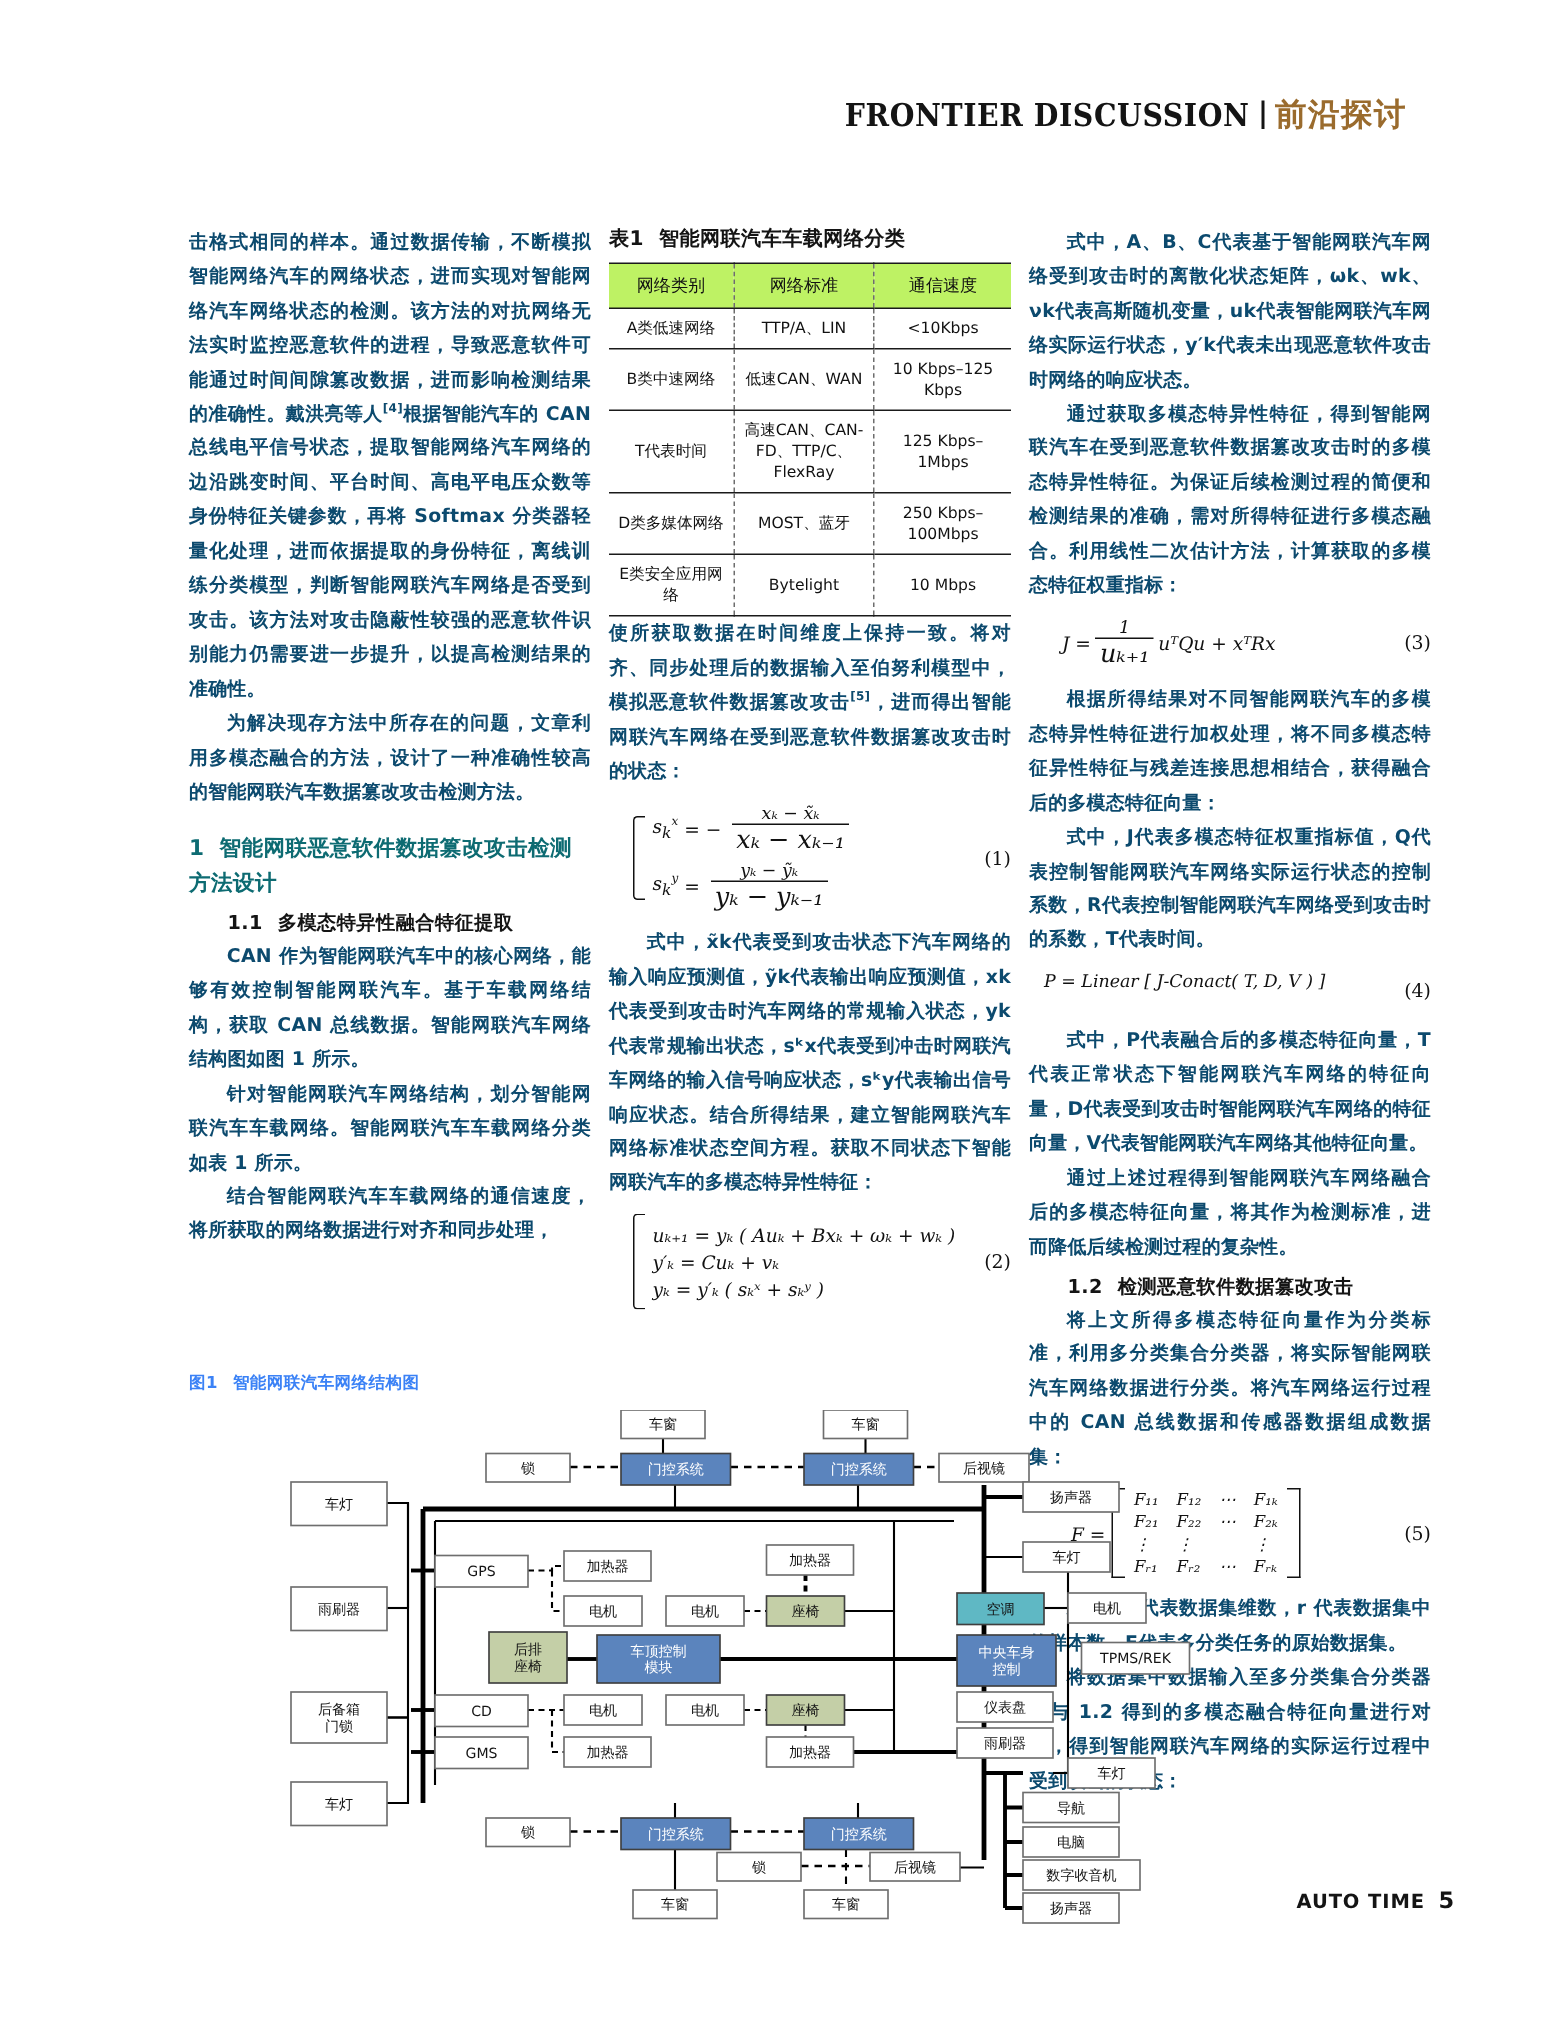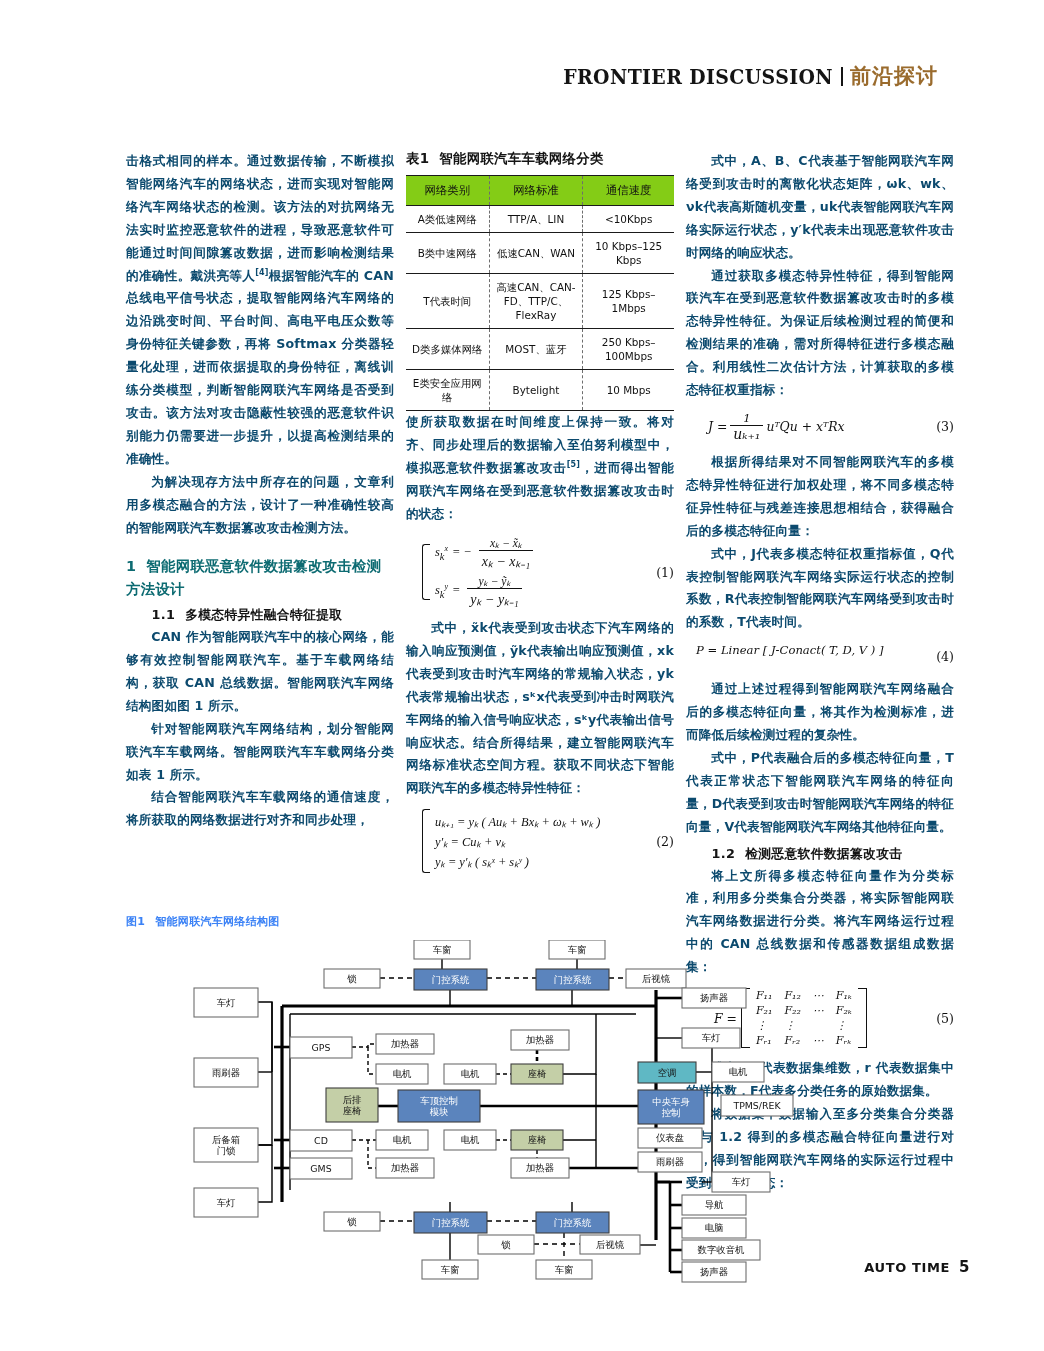--- a/index.html
+++ b/index.html
@@ -59,21 +59,21 @@
   .tbl-cap{
     font-size:13.4px;font-weight:bold;color:#141414;margin:0 0 7px 0;
     letter-spacing:.3px;
   }
   .tbl-cap .lbl{margin-right:10px;}
   table.tbl{
     border-collapse:collapse;width:268px;font-size:10.4px;
     border-top:1.6px solid #1a1a1a;border-bottom:1.6px solid #1a1a1a;
   }
   table.tbl th{
-    background:#84cc16;font-weight:normal;font-size:11.4px;
+    background:#bef264;font-weight:normal;font-size:11.4px;
     padding:7px 2px;text-align:center;border-bottom:1.4px solid #1a1a1a;
     border-right:1px dashed #6d6d6d;
   }
   table.tbl th:last-child{border-right:none;}
   table.tbl td{
     padding:6px 3px;text-align:center;vertical-align:middle;
     border-bottom:1px solid #1a1a1a;border-right:1px dashed #6d6d6d;
     line-height:1.35;
   }
   table.tbl td:last-child{border-right:none;}
@@ -91,26 +91,26 @@
     position:absolute;right:0;top:50%;transform:translateY(-50%);
     font-size:12.6px;font-family:"DejaVu Serif","Liberation Serif",serif;
   }
   .eq .ebody{display:flex;align-items:center;padding-left:16px;}
   .brace{
     font-size:16px;line-height:1;display:inline-block;
     border-left:1.4px solid #111;border-top:1.4px solid #111;
     border-bottom:1.4px solid #111;
     width:7px;margin-right:5px;border-radius:3px 0 0 3px;
   }
-  .rows{display:flex;flex-direction:column;gap:3px;font-family:Liberation Serif, serif;}
+  .rows{display:flex;flex-direction:column;gap:3px;}
   .mrow{font-size:12.4px;font-style:italic;white-space:nowrap;display:flex;align-items:center;}
   .frac{display:inline-flex;flex-direction:column;align-items:center;
         vertical-align:middle;margin:0 3px;font-style:italic;}
   .frac .nu{padding:0 3px;font-size:11.6px;}
-  .frac .de{padding:0 3px;border-top:1.2px solid #111;font-size:14px;}
+  .frac .de{padding:0 3px;border-top:1.2px solid #111;font-size:17px;}
   .mat{display:inline-flex;align-items:stretch;font-style:italic;}
   .mat .bk{width:8px;border-top:1.3px solid #111;border-bottom:1.3px solid #111;
            border-left:1.3px solid #111;}
   .mat .bkr{width:8px;border-top:1.3px solid #111;border-bottom:1.3px solid #111;
            border-right:1.3px solid #111;}
   .mat table{border-collapse:collapse;}
   .mat td{font-size:11px;padding:1px 6px;text-align:left;font-style:italic;}
 
   
   .fig-cap{
@@ -266,22 +266,22 @@
     <p class="body ind">根据所得结果对不同智能网联汽车的多模态特异性特征进行加权处理，将不同多模态特征异性特征与残差连接思想相结合，获得融合后的多模态特征向量：</p>
     <p class="body ind">式中，J代表多模态特征权重指标值，Q代表控制智能网联汽车网络实际运行状态的控制系数，R代表控制智能网联汽车网络受到攻击时的系数，T代表时间。</p>
 
     <div class="eq">
       <div class="ebody" style="padding-left:10px">
         <span class="mrow" style="font-size:11.6px">P = Linear [ J-Conact( T, D, V ) ]</span>
       </div>
       <span class="tag">(4)</span>
     </div>
 
+    <p class="body ind">式中，P代表融合后的多模态特征向量，T代表正常状态下智能网联汽车网络的特征向量，D代表受到攻击时智能网联汽车网络的特征向量，V代表智能网联汽车网络其他特征向量。</p>
     <p class="body ind">通过上述过程得到智能网联汽车网络融合后的多模态特征向量，将其作为检测标准，进而降低后续检测过程的复杂性。</p>
-    <p class="body ind">式中，P代表融合后的多模态特征向量，T代表正常状态下智能网联汽车网络的特征向量，D代表受到攻击时智能网联汽车网络的特征向量，V代表智能网联汽车网络其他特征向量。</p>
 
     <div class="h2sec">
       <span class="num">1.2</span><span>检测恶意软件数据篡改攻击</span>
     </div>
 
     <p class="body ind">将上文所得多模态特征向量作为分类标准，利用多分类集合分类器，将实际智能网联汽车网络数据进行分类。将汽车网络运行过程中的 CAN 总线数据和传感器数据组成数据集：</p>
 
     <div class="eq">
       <div class="ebody" style="padding-left:28px">
         <span class="mrow" style="margin-right:4px">F =</span>

